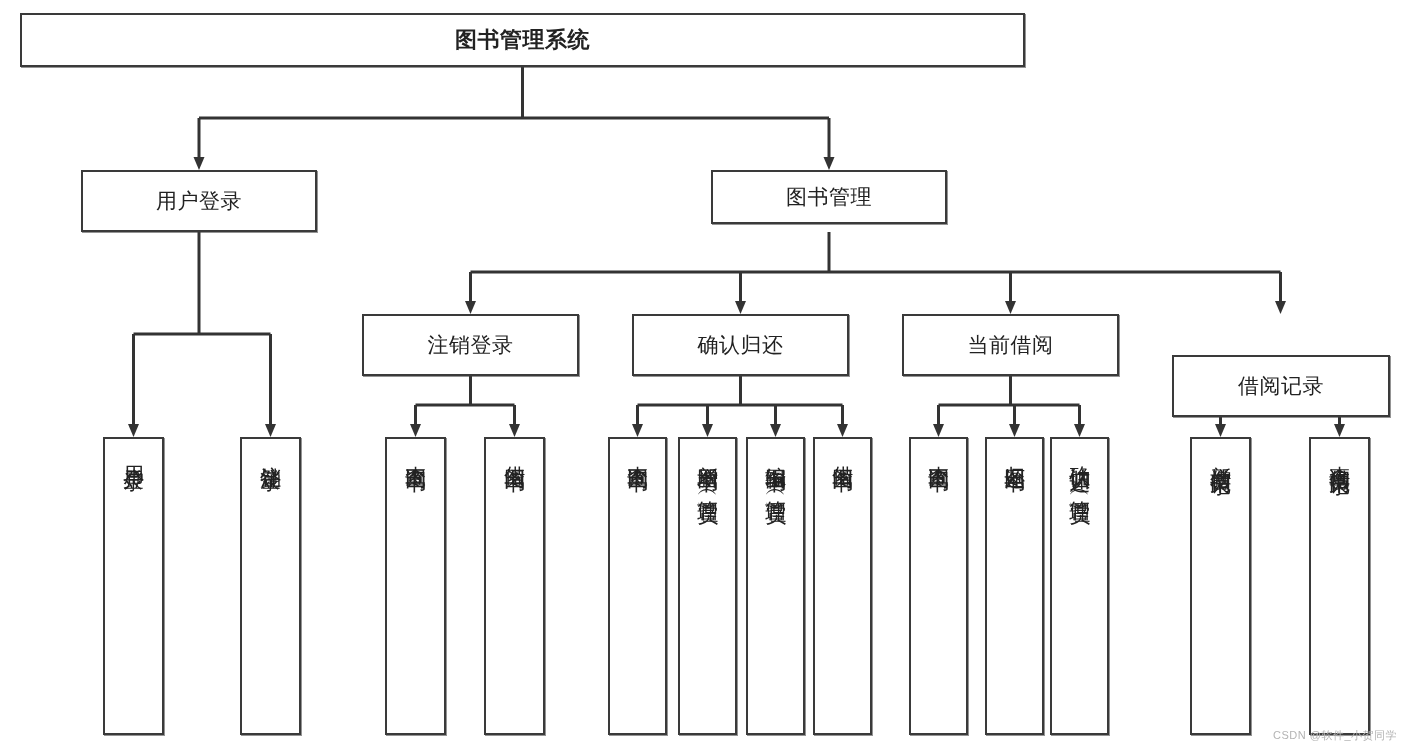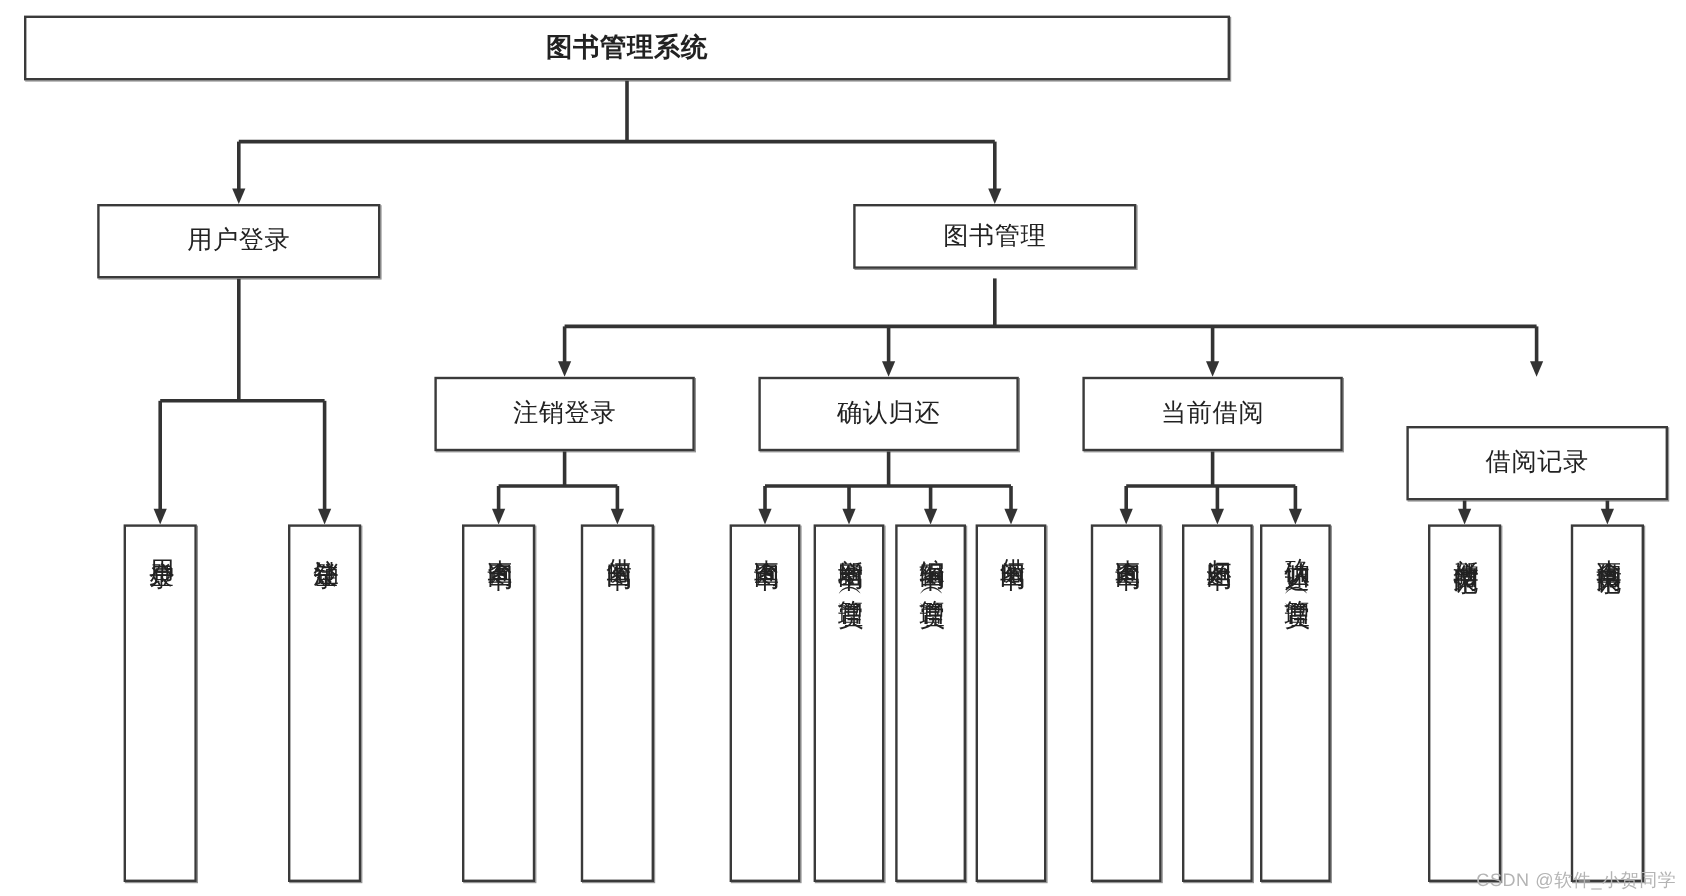--- a/index.html
+++ b/index.html
@@ -59,21 +59,21 @@
     font-size: 21px;
     line-height: 1.08;
     letter-spacing: 2px;
     white-space: nowrap;
   }
   .node.root .node-label { font-size: 22px; font-weight: bold; }
   #watermark {
     position: absolute;
     right: 8px;
     bottom: 4px;
-    font-size: 15px;
+    font-size: 11px;
     color: #b4b4b4;
     letter-spacing: 0.5px;
     z-index: 5;
     white-space: nowrap;
     font-family: "Liberation Sans", "DejaVu Sans", sans-serif;
   }
 </style>
 </head>
 <body>
 

